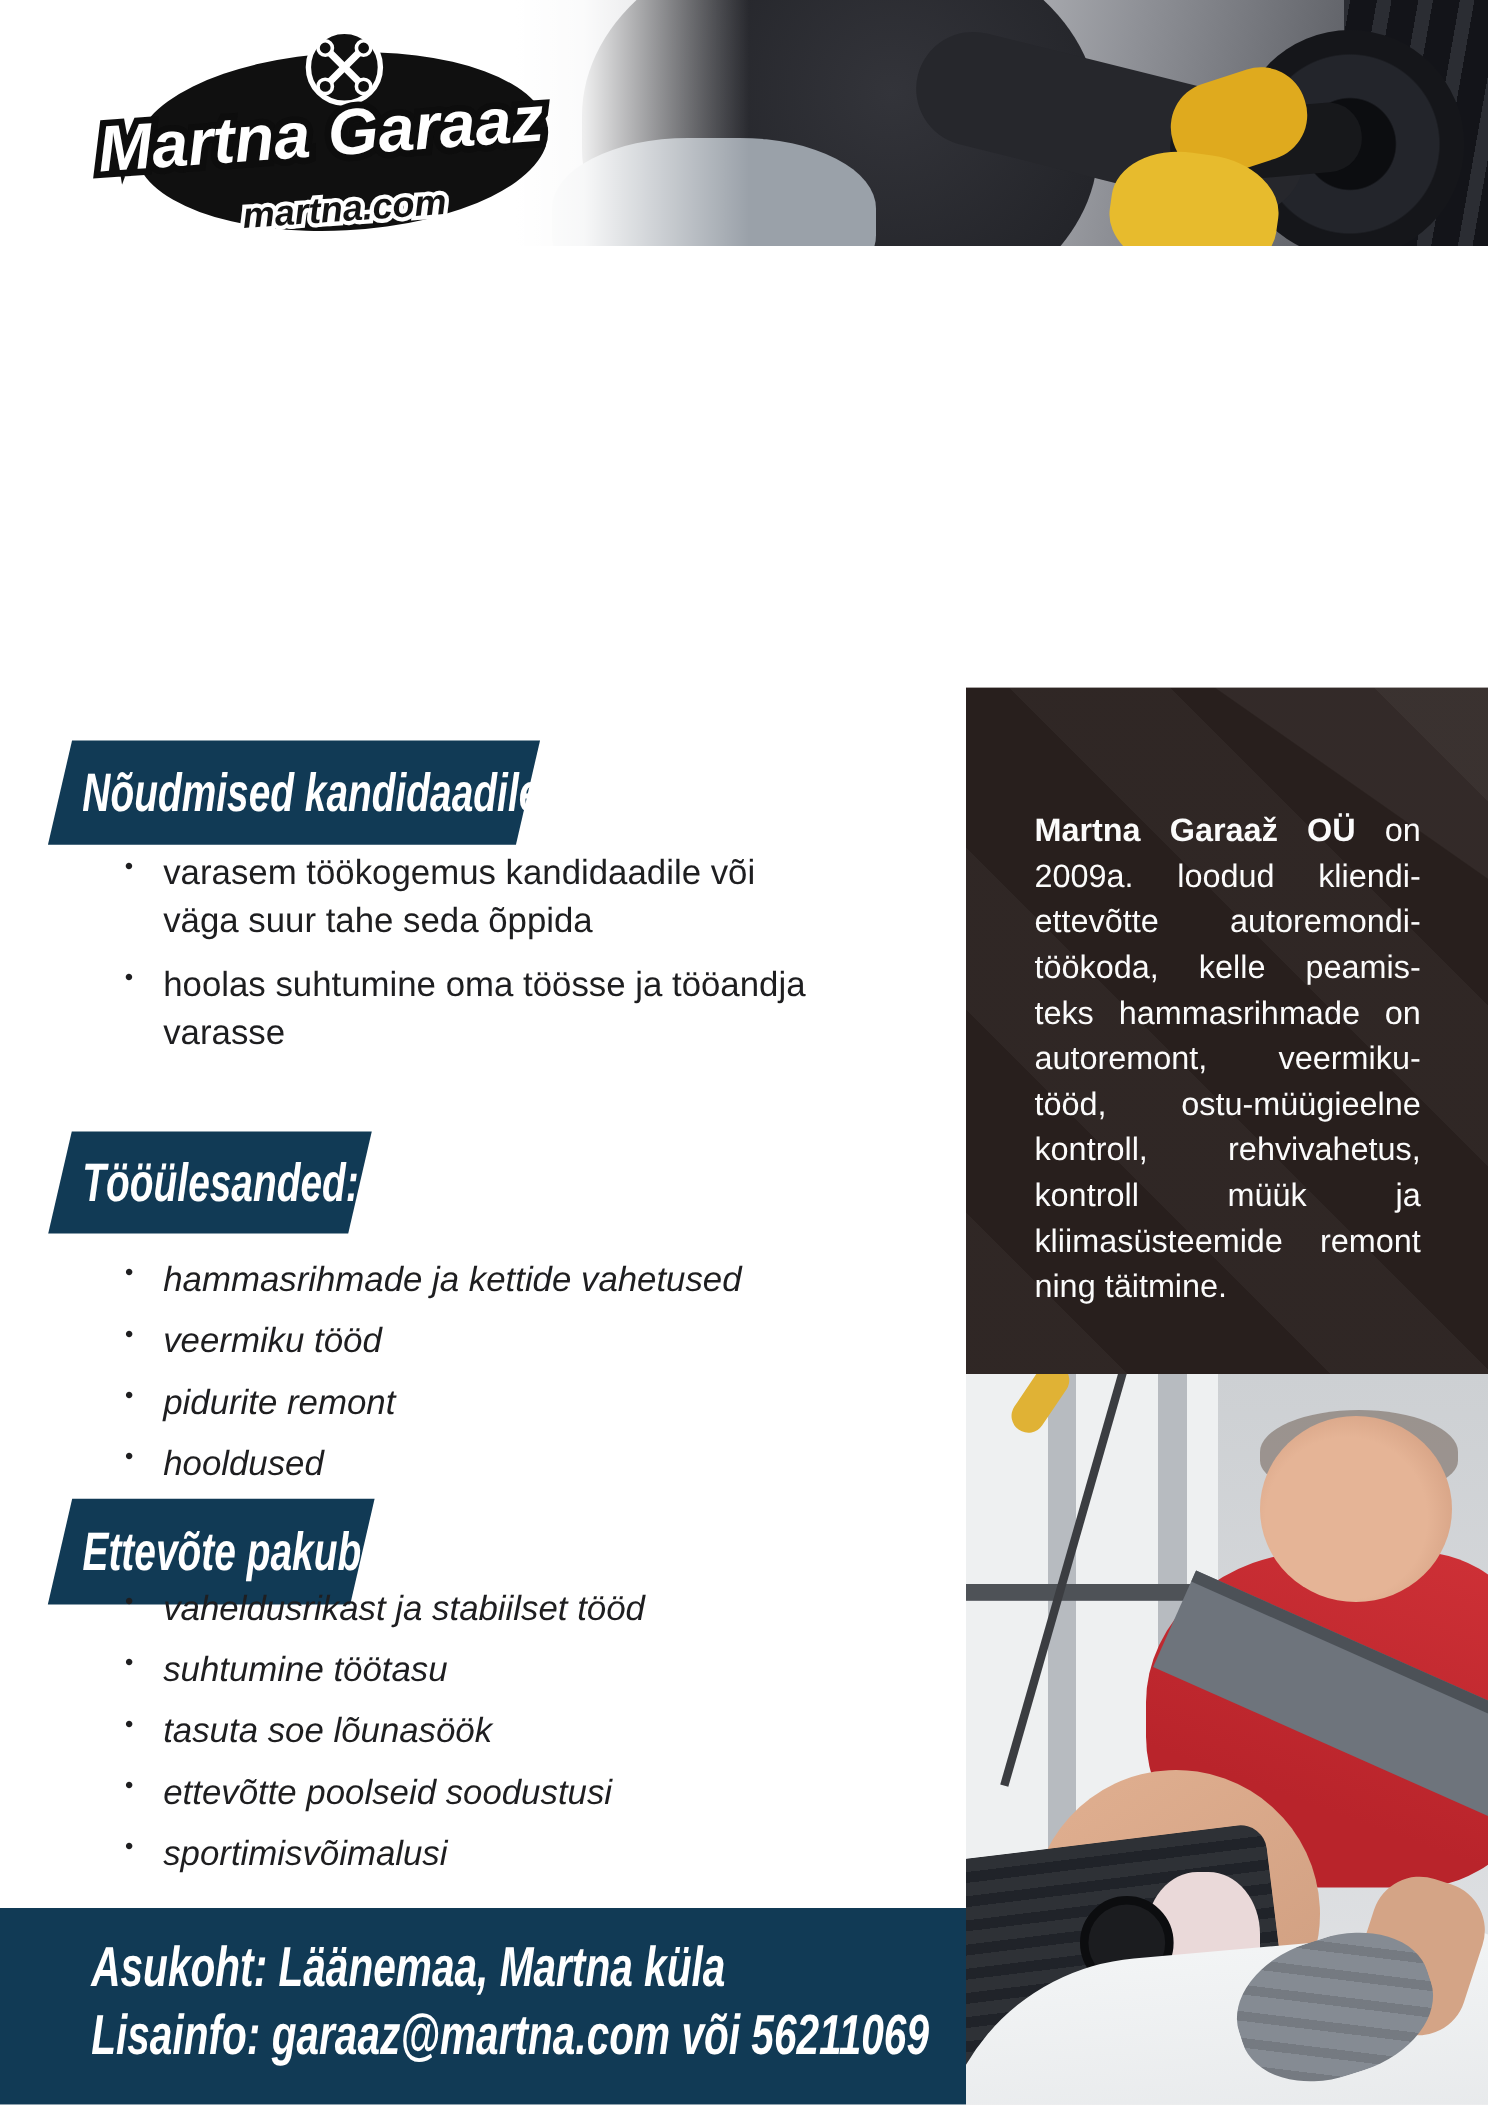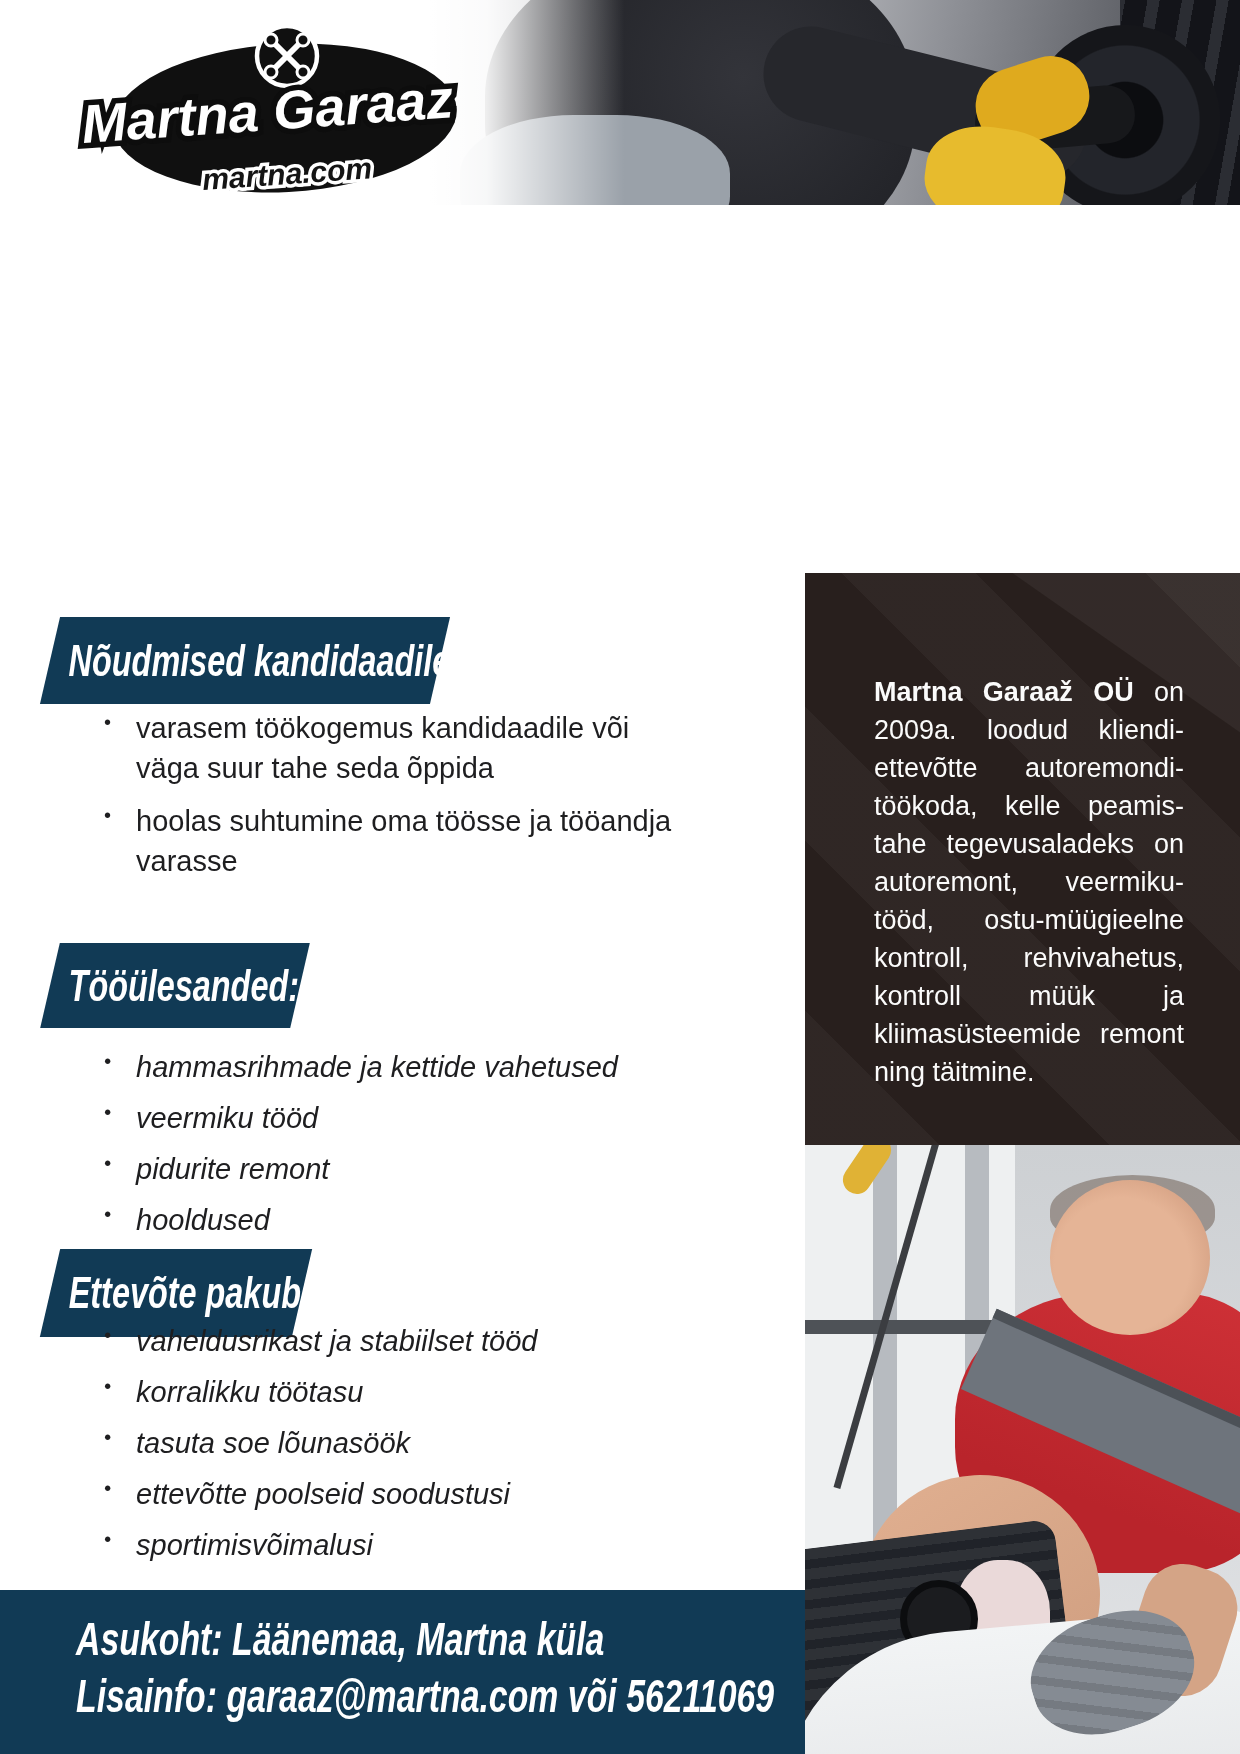--- a/index.html
+++ b/index.html
@@ -52,21 +52,21 @@
   .blist li::before { content:"•"; position:absolute; left:4px; top:1px; font-size:20px; color:#1e1e20; }
 
   
   .panel { position:absolute; left:805px; top:573px; width:435px; height:572px; background:#281f1d;
            background-image:
              linear-gradient(215deg, rgba(255,255,255,.05) 0 130px, rgba(255,255,255,0) 131px),
              repeating-linear-gradient(45deg, rgba(255,255,255,.035) 0 95px, rgba(255,255,255,0) 95px 215px);
            overflow:hidden; }
   .panel-text { position:absolute; left:57px; top:100px; width:322px; color:#fbfbfb;
                 font-size:27px; line-height:38px; }
-  .jline { text-align:justify; text-align-last:justify;margin-left:12px; }
+  .jline { text-align:justify; text-align-last:justify; }
   .jline.last { text-align-last:left; }
   .lead { font-weight:bold; }
 
   
   .bottom-photo { position:absolute; left:805px; top:1145px; width:435px; height:609px; overflow:hidden;
                   background:linear-gradient(180deg,#cdd0d3 0%,#d8dadd 55%,#e3e5e7 100%); }
   .bp-shape { position:absolute; }
   .bp-window { left:0; top:0; width:210px; height:420px;
                background:repeating-linear-gradient(90deg,#eef0f1 0 68px,#b7bbc0 68px 92px); }
   .bp-sash   { left:0; top:175px; width:210px; height:14px; background:#4e5257; }
@@ -154,33 +154,33 @@
     <li><span>veermiku tööd</span></li>
     <li><span>pidurite remont</span></li>
     <li><span>hooldused</span></li>
   </ul>
 
   <div class="band band3">
     <span class="cond bandtxt">Ettevõte pakub:</span>
   </div>
   <ul class="blist list3">
     <li><span>vaheldusrikast ja stabiilset tööd</span></li>
-    <li><span>korralikku töötasu</span></li>
+    <li><span>suhtumine töötasu</span></li>
     <li><span>tasuta soe lõunasöök</span></li>
     <li><span>ettevõtte poolseid soodustusi</span></li>
     <li><span>sportimisvõimalusi</span></li>
   </ul>
 
   <aside class="panel">
     <div class="panel-text">
       <div class="jline"><b class="lead">Martna Garaaž OÜ</b> <span>on</span></div>
       <div class="jline">2009a. loodud kliendi-</div>
       <div class="jline">ettevõtte autoremondi-</div>
       <div class="jline">töökoda, kelle peamis-</div>
-      <div class="jline">tahe tegevusaladeks on</div>
+      <div class="jline">teks hammasrihmade on</div>
       <div class="jline">autoremont, veermiku-</div>
       <div class="jline">tööd, ostu-müügieelne</div>
       <div class="jline">kontroll, rehvivahetus,</div>
       <div class="jline">kontroll müük ja</div>
       <div class="jline">kliimasüsteemide remont</div>
       <div class="jline last">ning täitmine.</div>
     </div>
   </aside>
 
   <div class="bottom-photo">

